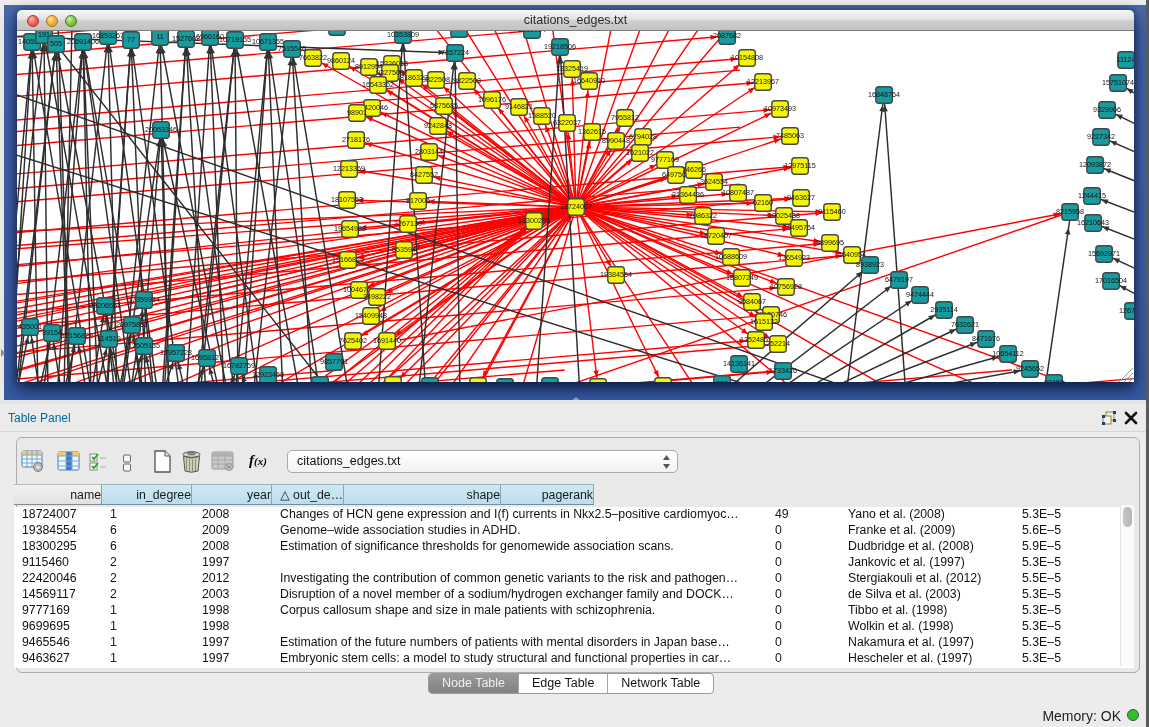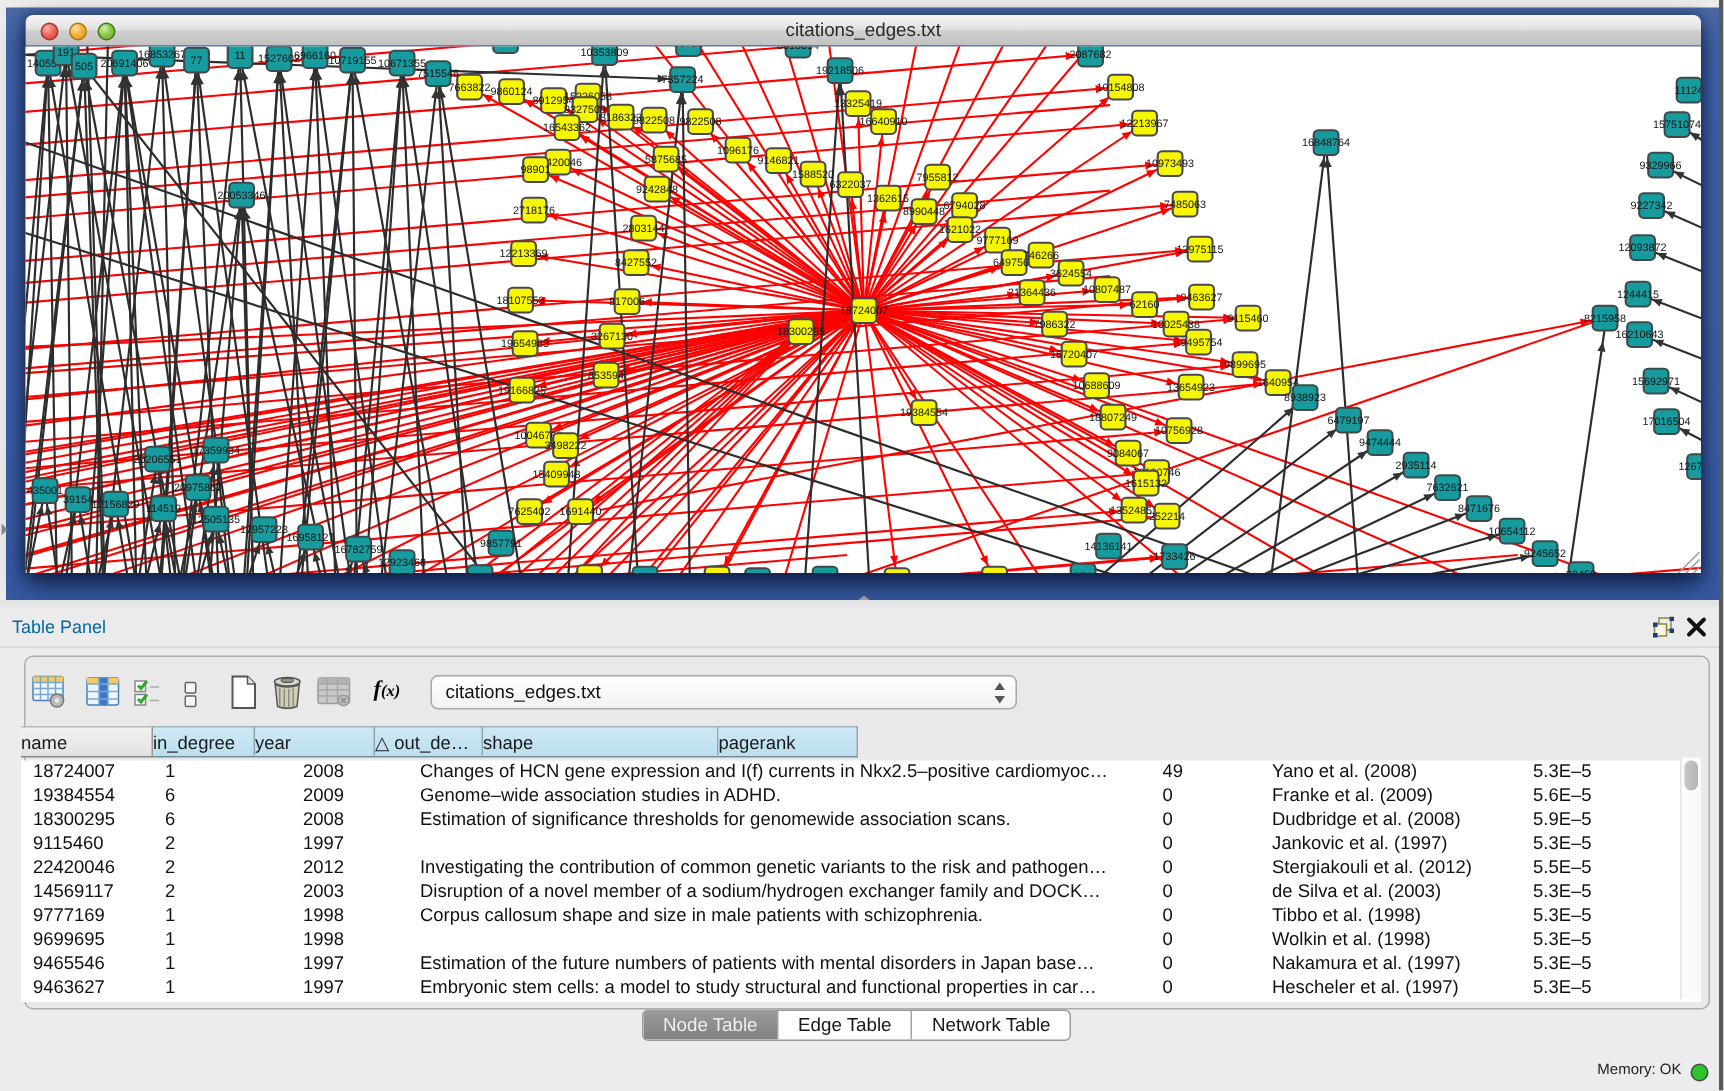--- a/index.html
+++ b/index.html
@@ -12,34 +12,34 @@
 .tl.g{left:48px;background:radial-gradient(circle at 35% 30%,#d2f2a8,#8ac94e 45%,#64a833);border:.5px solid #471}
 .split{position:absolute;left:0;top:400px;width:1146px;height:4px;background:#e4e4e4}
 .tphead{position:absolute;left:0;top:404px;width:1146px;height:28px;background:#ebebeb;border-bottom:1px solid #d6d6d6}
 .tphead span{position:absolute;left:8px;top:7px;font-size:12px;color:#0369a1}
 .panelbg{position:absolute;left:0;top:432px;width:1146px;height:295px;background:#ececec}
 .inner{position:absolute;left:16px;top:437px;width:1124px;height:236px;background:#e9e9e9;border:1px solid #adadad;border-radius:6px}
 .toolbar .ic{position:absolute;top:450px}
 .combo{position:absolute;left:287px;top:450px;width:391px;height:23px;background:linear-gradient(180deg,#ffffff,#f2f2f2);border:1px solid #a9a9a9;border-radius:5px;font-size:12.5px;color:#111;line-height:21px;padding-left:9px}
 .combo svg{position:absolute;right:6px;top:3px}
 .thead{position:absolute;left:14px;top:484px;width:1079px;height:21px;display:flex;font-size:12.3px;color:#1a1a1a}
-.thead div{background:linear-gradient(180deg,#cfe8f4,#bcdeee);border-right:1px solid #8fa6b0;border-top:1px solid #9ab4c0;border-bottom:1px solid #6f8f9f;text-align:left;line-height:20px}
+.thead div{background:linear-gradient(180deg,#cfe8f4,#bcdeee);border-right:1px solid #8fa6b0;border-top:1px solid #9ab4c0;border-bottom:1px solid #6f8f9f;text-align:right;line-height:20px}
 .thead div.g{background:linear-gradient(180deg,#f2f2f2,#e2e2e2);border-right:1px solid #999;border-top:1px solid #bbb;border-bottom:1px solid #888}
 .tbody{position:absolute;left:14px;top:507px;width:1120px;height:161px;background:#fff;font-size:12.3px;color:#111}
 .tr{position:relative;height:16px;line-height:15px;white-space:nowrap}
 .tr span{position:absolute;overflow:hidden}
 .c1{left:8px;width:80px}.c2{left:96px;width:85px}.c3{left:188px;width:75px}.c4{left:266px;width:492px}
 .c5{left:761px;width:66px}.c6{left:834px;width:155px}.c7{left:1008px;width:95px}
 .sb{position:absolute;left:1120px;top:505px;width:14px;height:161px;background:#fafafa;border-left:1px solid #e3e3e3}
 .sb .th{position:absolute;left:2px;top:2px;width:9px;height:20px;border-radius:5px;background:linear-gradient(90deg,#c6c6c6,#b5b5b5)}
 .tabs{position:absolute;left:428px;top:673px;height:21px;display:flex;font-size:12.5px;border:1px solid #9b9b9b;border-radius:4px;background:#ffffff;overflow:hidden}
 .tabs div{padding:0 13px;line-height:19px;color:#151515;border-right:1px solid #a5a5a5}
 .tabs div:last-child{border-right:none}
 .tabs div.sel{background:linear-gradient(180deg,#9a9a9a,#818181);color:#efefef}
-.mem{position:absolute;right:28px;top:708px;font-size:10px;color:#222}
+.mem{position:absolute;right:28px;top:708px;font-size:14px;color:#222}
 .dot{position:absolute;right:10px;top:709px;width:12px;height:12px;border-radius:50%;background:#2ec22e;border:1px solid #4a4a4a}
 .rstrip{position:absolute;left:1146px;top:0;width:3px;height:727px;background:#5a5a5c}
 .tpic{position:absolute;top:411px}
 </style></head><body>
 <div class="desk"></div>
 <div class="win">
     <div class="tbar">
       <div class="title">citations_edges.txt</div>
 <div class="tl r"></div>
       <div class="tl y"></div>
@@ -855,21 +855,21 @@
         <path d="M16.5 15.5l3 3M19.5 15.5l-3 3" stroke="#888"></path>
       </svg></span>
 <span class="ic" style="left:249px;top:452px;font:italic bold 15px 'Liberation Serif',serif">f<span style="font-size:11px">(x)</span></span>
 </div>
 <div class="combo">citations_edges.txt<svg width="9" height="16">
       <path d="M4.5 1 L8 6 H1z" fill="#555"></path>
       <path d="M4.5 15 L1 10 H8z" fill="#555"></path>
     </svg></div>
 <div class="thead">
 <div class="g" style="width:88px">name</div>
-<div style="width:68px">in_degree</div>
+<div style="width:90px">in_degree</div>
 <div style="width:80px">year</div>
 <div style="width:72px">△ out_de…</div>
 <div style="width:157px">shape</div>
 <div style="width:93px">pagerank</div>
 </div>
 <div class="tbody">
     <div class="tr">
       <span class="c1">18724007</span>
       <span class="c2">1</span>
       <span class="c3">2008</span>

